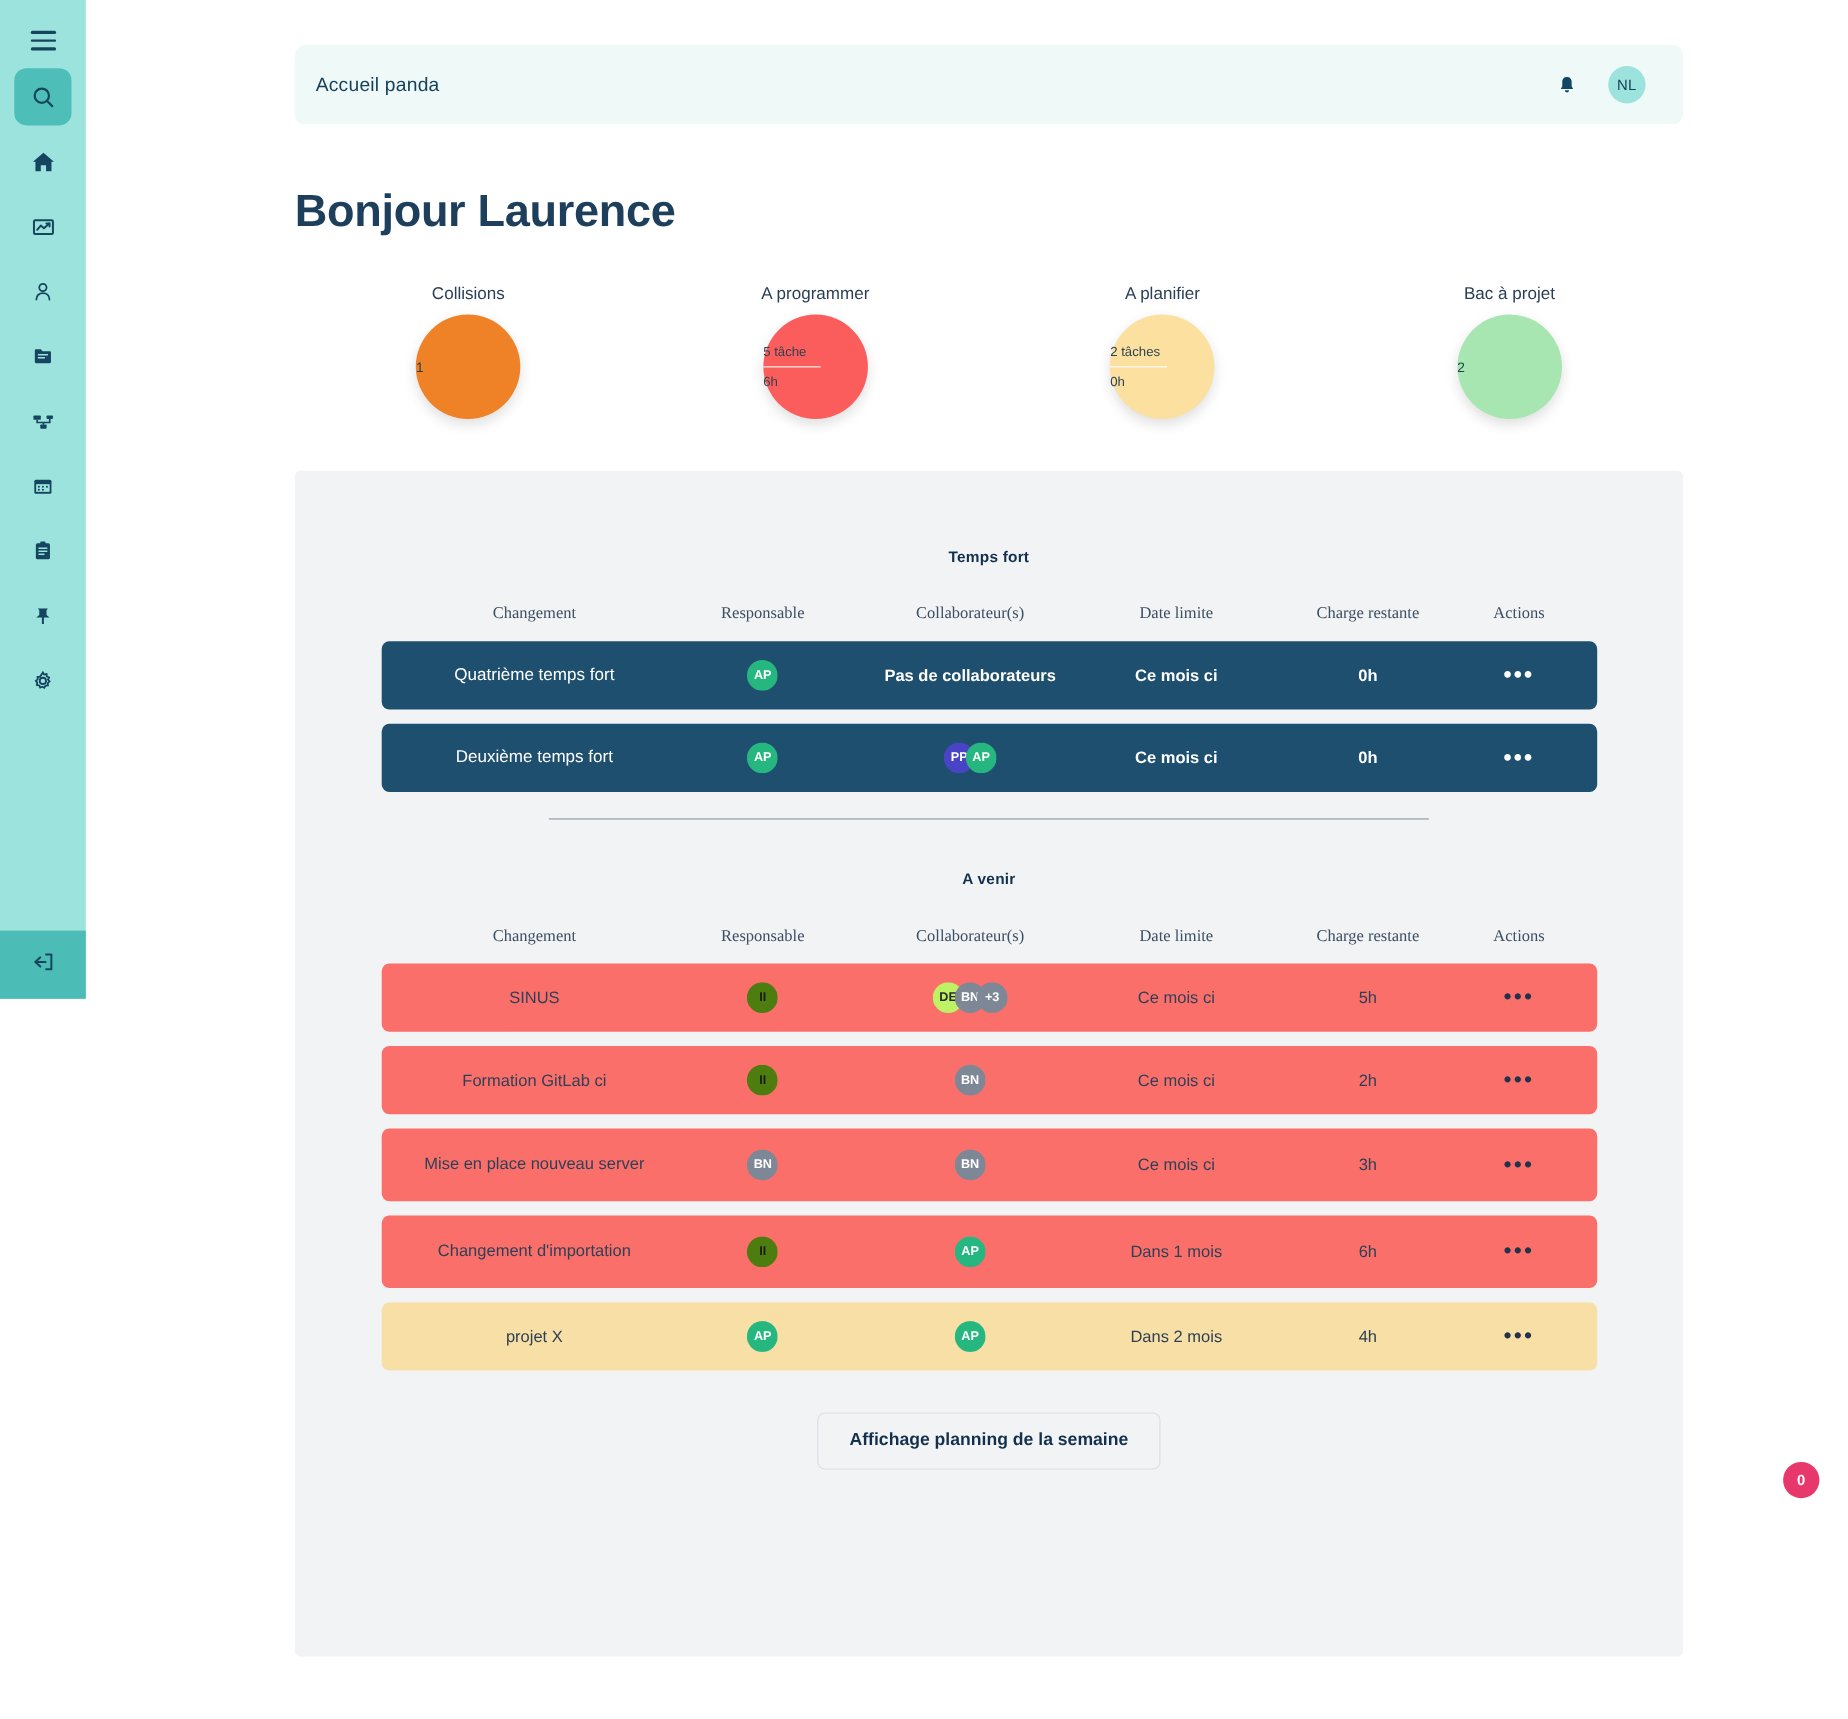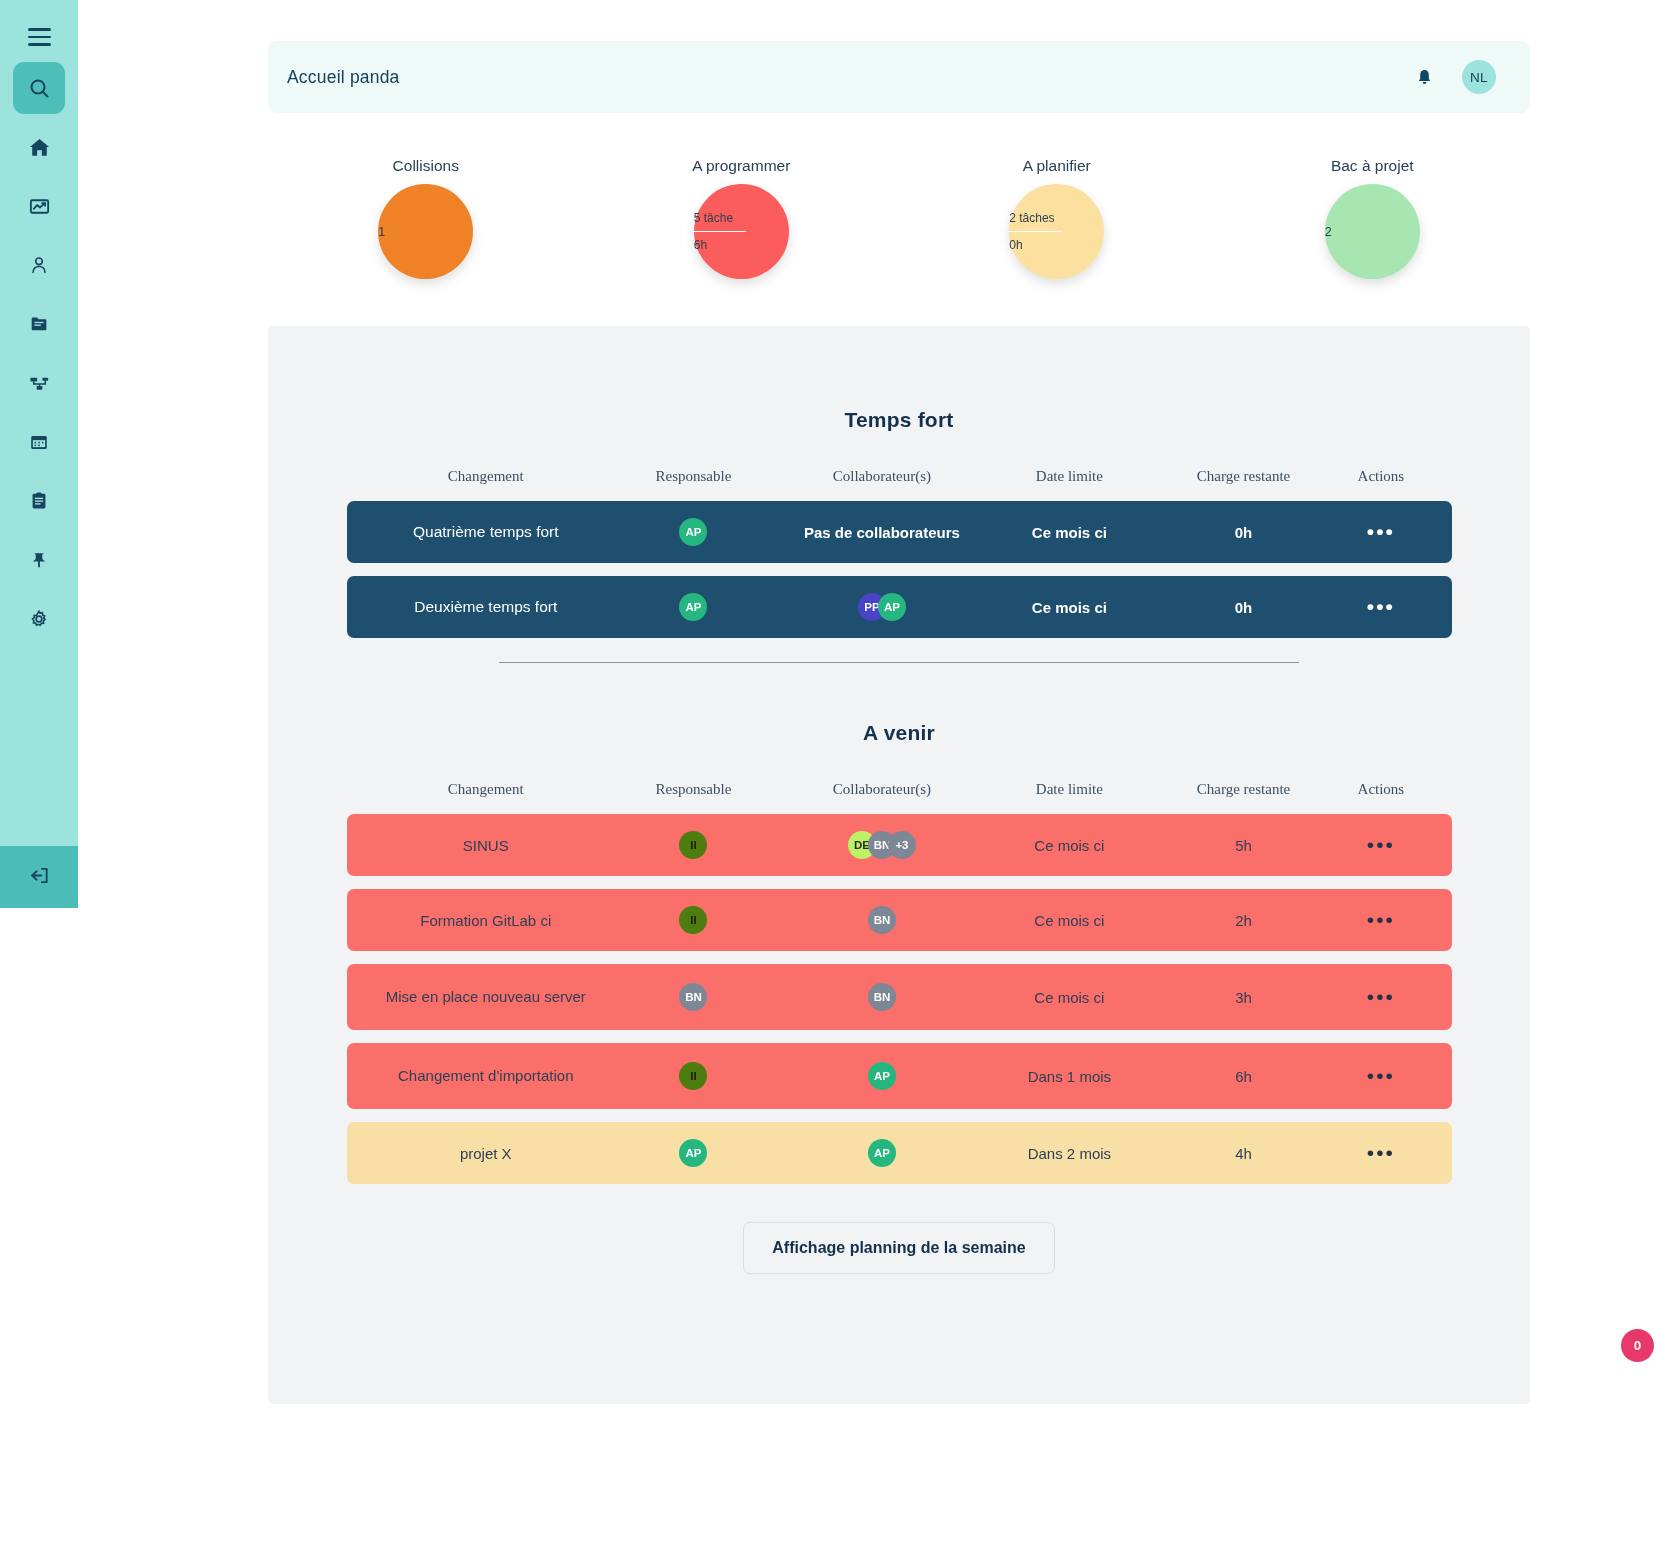--- a/index.html
+++ b/index.html
@@ -89,22 +89,22 @@
 
   
   .panel {
     margin: 47px 0 0 190px;
     width: 1262px; min-height: 1078px;
     background: #f2f3f5;
     border-radius: 5px;
     padding-top: 70px;
   }
   .section-title {
-    text-align: center; font-size: 21px; font-weight: bold; color: #13314e;
-    margin-bottom: 36px; letter-spacing: .2px; margin-top: 12px;
+    text-align: center; font-size: 14px; font-weight: bold; color: #13314e;
+    margin-bottom: 36px; letter-spacing: .2px;
   }
   .tbl { width: 1105px; margin: 0 auto; }
   .thead { display: flex; padding: 0 20px; margin-bottom: 16px; font-family: Liberation Serif, serif; }
   .thead .th { font-size: 15px; color: #3d4f63; text-align: center; }
   .row {
     display: flex; align-items: center;
     height: 62px; border-radius: 7px; margin-bottom: 13px;
     padding: 0 20px;
   }
   .row.tall { height: 66px; }
@@ -296,20 +296,21 @@
         <span class="bell">
           <svg width="19" height="21" viewBox="0 0 24 24" fill="#104764">
             <path d="M12 2.5 C8.8 2.5 6.6 4.9 6.6 8 L6.6 13.2 L4.9 16.3 L19.1 16.3 L17.4 13.2 L17.4 8 C17.4 4.9 15.2 2.5 12 2.5 Z"></path>
             <path d="M9.6 17.7 L14.4 17.7 C14.4 19.2 13.3 20.2 12 20.2 C10.7 20.2 9.6 19.2 9.6 17.7 Z"></path>
           </svg>
         </span>
         <div class="avatar-nl">NL</div>
       </div>
     </div>
 
+    <div class="greeting">Bonjour Laurence</div>
 
     <div class="stats" id="stats-row">
         <div class="stat">
           <div class="stat-label">Collisions</div>
           <div class="bubble" style="background: rgb(239, 129, 39);">
             <div class="single">1</div>
           </div>
         </div>
         <div class="stat">
           <div class="stat-label">A programmer</div>

